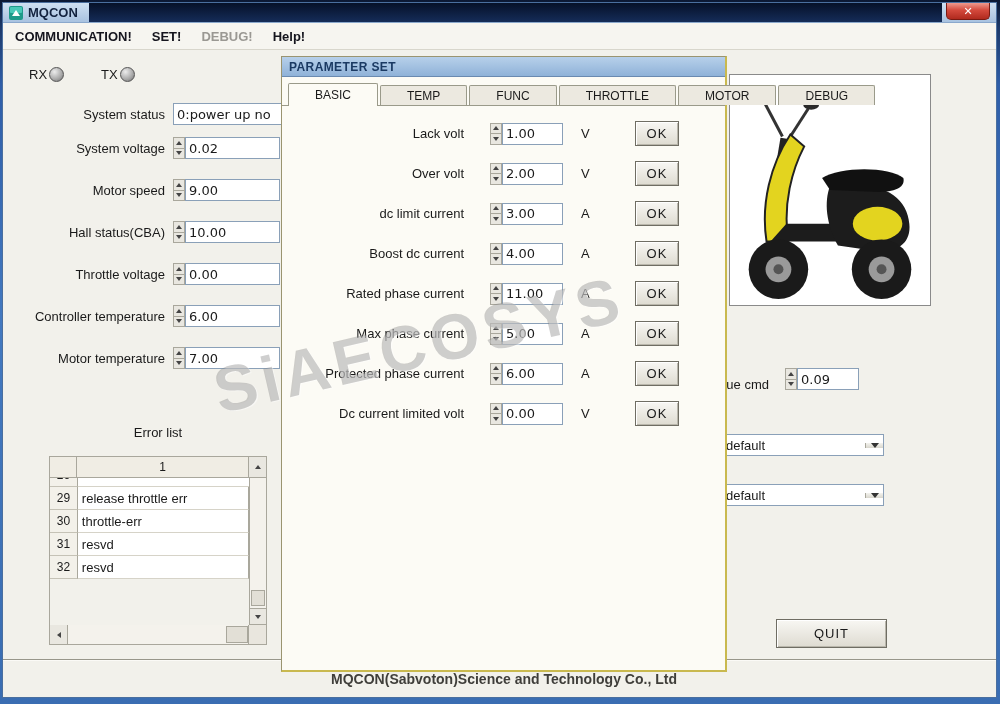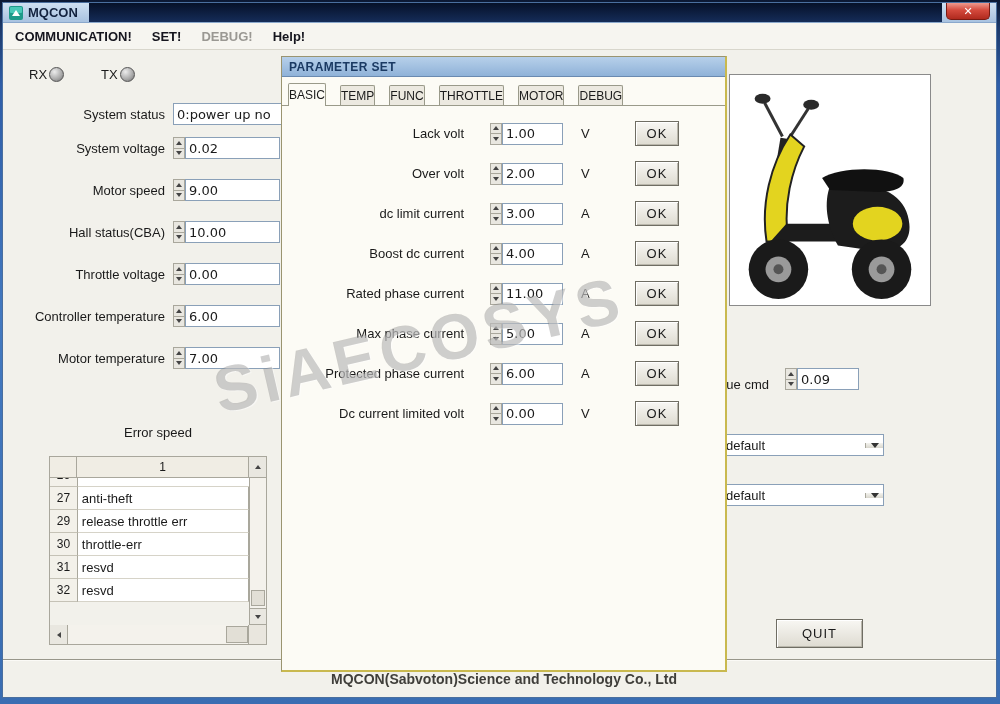--- a/index.html
+++ b/index.html
@@ -85,23 +85,23 @@
   .scorner { width:18px; background:#e9e6de; border-left:1px solid #a9a79c; }
 
   
   .dialog { position:absolute; left:278px; top:53px; width:446px; height:616px;
     background:#fcfbf5; border:1px solid #9a9470; border-right:2px solid #c9b94f; border-bottom:2px solid #c9b94f; z-index:10; }
   .dtitle { height:20px; background:linear-gradient(#b7d0ea,#8fb2d8); border-bottom:1px solid #6a8ab0;
     display:flex; align-items:center; padding-left:7px; font-weight:bold; font-size:12px;
     color:#1b3a63; letter-spacing:.4px; cursor:default; }
   .tabstrip { display:flex; align-items:flex-end; margin-top:6px; padding:0 6px;
     border-bottom:1px solid #9a9a8a; height:23px; }
-  .tab { height:20px; padding:0 0; display:flex; align-items:center; font-size:12px;
+  .tab { height:20px; padding:0 26px; display:flex; align-items:center; font-size:12px;
     background:#ece9e0; border:1px solid #9a9a8a; border-bottom:none;
-    border-radius:2px 2px 0 0; margin-right:14px; cursor:pointer; }
+    border-radius:2px 2px 0 0; margin-right:2px; cursor:pointer; }
   .tab.active { height:23px; margin-bottom:-1px; background:#fcfbf5; }
   .params { margin-top:16px; display:flex; flex-direction:column; gap:17px; }
   .prow { display:flex; align-items:center; height:23px; }
   .plabel { width:182px; text-align:right; white-space:nowrap; }
   .prow .spin { margin-left:26px; }
   .pbox { width:61px; }
   .punit { margin-left:18px; width:16px; }
   .btn3d { background:linear-gradient(#f8f7f3,#dedbd1); border:1px solid #6f6d63;
     box-shadow:inset 1px 1px 0 #fff, inset -1px -1px 0 #b9b6ab;
     display:flex; align-items:center; justify-content:center; cursor:pointer; font-size:13px; }
@@ -113,21 +113,21 @@
   .cmdlabel { position:absolute; left:704px; top:374px; width:62px; text-align:right; white-space:nowrap; }
   .cmdgroup { position:absolute; left:782px; top:365px; display:flex; }
   .cmdbox { width:62px; }
   .dd { position:absolute; width:163px; height:22px; background:#fff; border:1px solid #8aa0b8; display:flex;align-items:center; }
   .dd1 { left:718px; top:431px; }
   .dd2 { left:718px; top:481px; }
   .ddtext { flex:1; display:flex; align-items:center; padding-left:4px; white-space:nowrap; overflow:hidden; }
   .ddbtn { width:18px; background:linear-gradient(#f4f3ef,#d8d6cc); border-left:1px solid #a9a79c;
     display:flex; align-items:center; justify-content:center; cursor:pointer; }
   .ddbtn .tri { width:0; height:0; border-left:4px solid transparent; border-right:4px solid transparent; border-top:5px solid #333; }
-  .quitbtn { position:absolute; left:773px; top:616px; width:87px; height:29px; letter-spacing:1px; }
+  .quitbtn { position:absolute; left:773px; top:616px; width:111px; height:29px; letter-spacing:1px; }
 
   
   .sep { position:absolute; left:0; right:0; top:656px; height:2px;
     border-top:1px solid #98968a; border-bottom:1px solid #fbfaf6; }
   .footer { position:absolute; left:278px; top:668px; width:446px; text-align:center;
     font-weight:bold; font-size:14px; color:#3f3e3a; }
 
   
   .watermark { position:absolute; left:212px; top:352px; z-index:20; pointer-events:none;
     transform:rotate(-13deg); transform-origin:left center;
@@ -253,41 +253,37 @@
               <i class="tri-up"></i>
             </span>
             <span class="sb">
               <i class="tri-dn"></i>
             </span>
           </div>
           <div class="vbox num">7.00</div>
         </div>
       </div>
 
-    <div class="etitle">Error speed</div>
+    <div class="etitle">Error list</div>
     <div class="etable">
       <div class="ehead">
         <div class="hcell ecorner"></div>
         <div class="hcell ecol">1</div>
         <div class="sbtn vup">
             <i class="tri-up"></i>
           </div>
       </div>
       <div class="ebody">
         <div class="erows">
 
             <div class="erow partial">
               <div class="enum">26</div>
               <div class="etext"></div>
             </div>
 
-            <div class="erow">
-              <div class="enum">27</div>
-              <div class="etext">anti-theft</div>
-            </div>
 
 
             <div class="erow">
               <div class="enum">29</div>
               <div class="etext">release throttle err</div>
             </div>
 
             <div class="erow">
               <div class="enum">30</div>
               <div class="etext">throttle-err</div>

